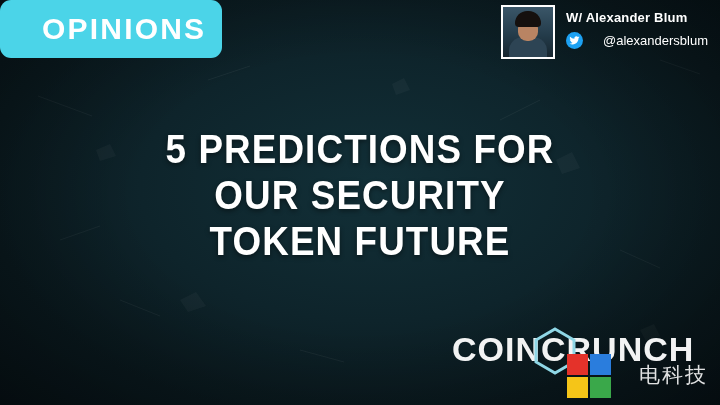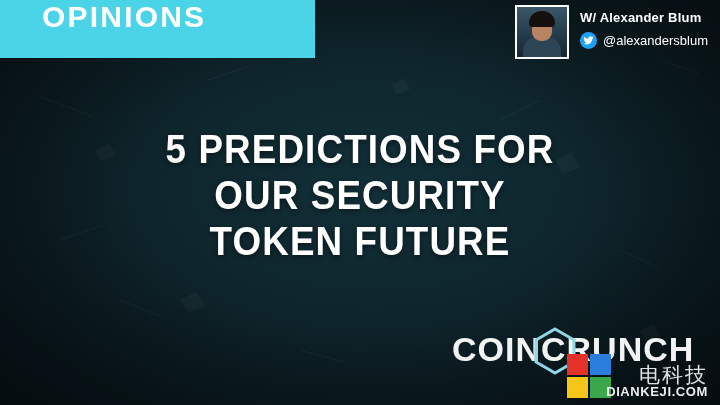--- a/index.html
+++ b/index.html
@@ -34,27 +34,28 @@
     inset: 0;
     background: radial-gradient(ellipse 560px 340px at 50% 48%, rgba(0,0,0,0) 40%, rgba(0,0,0,.45) 100%);
     pointer-events: none;
   }
 
   
   .opinions-bar {
     position: absolute;
     left: 0;
     top: 0;
-    width: 315px;
+    width: 222px;
     height: 58px;
     background: #4bd4e8;
     display: flex;
-    align-items: flex-start;
+    align-items: center;
     padding-left: 42px;
     box-sizing: border-box;
+    border-radius: 11px;
   }
   .opinions-text {
     color: #ffffff;
     font-weight: bold;
     font-size: 30px;
     letter-spacing: 2.2px;
     font-family: "Liberation Sans", sans-serif;
   }
 
   
@@ -110,21 +111,21 @@
   .host-name {
     color: #ffffff;
     font-size: 13px;
     font-weight: bold;
     letter-spacing: .2px;
     white-space: nowrap;
   }
   .host-handle-row {
     display: flex;
     align-items: center;
-    gap: 6px;
+    gap: 20px;
     margin-top: 7px;
   }
   .twitter-badge {
     width: 17px;
     height: 17px;
     border-radius: 50%;
     background: #1da1f2;
     display: flex;
     align-items: center;
     justify-content: center;
@@ -285,16 +286,15 @@
   <div class="watermark">
     <span class="wm-blocks">
       <svg width="46" height="46" viewBox="0 0 46 46" xmlns="http://www.w3.org/2000/svg">
         <rect x="1" y="1" width="21" height="21" fill="#e4322a"></rect>
         <rect x="24" y="1" width="21" height="21" fill="#2a7ddd"></rect>
         <rect x="1" y="24" width="21" height="21" fill="#f5c518"></rect>
         <rect x="24" y="24" width="21" height="21" fill="#3aa84a"></rect>
       </svg>
     </span>
     <span class="wm-cn">电科技</span>
-    <span class="wm-en">DIANKEJI.COM</span>
   </div>
 
 </div>
 
 </body></html>

